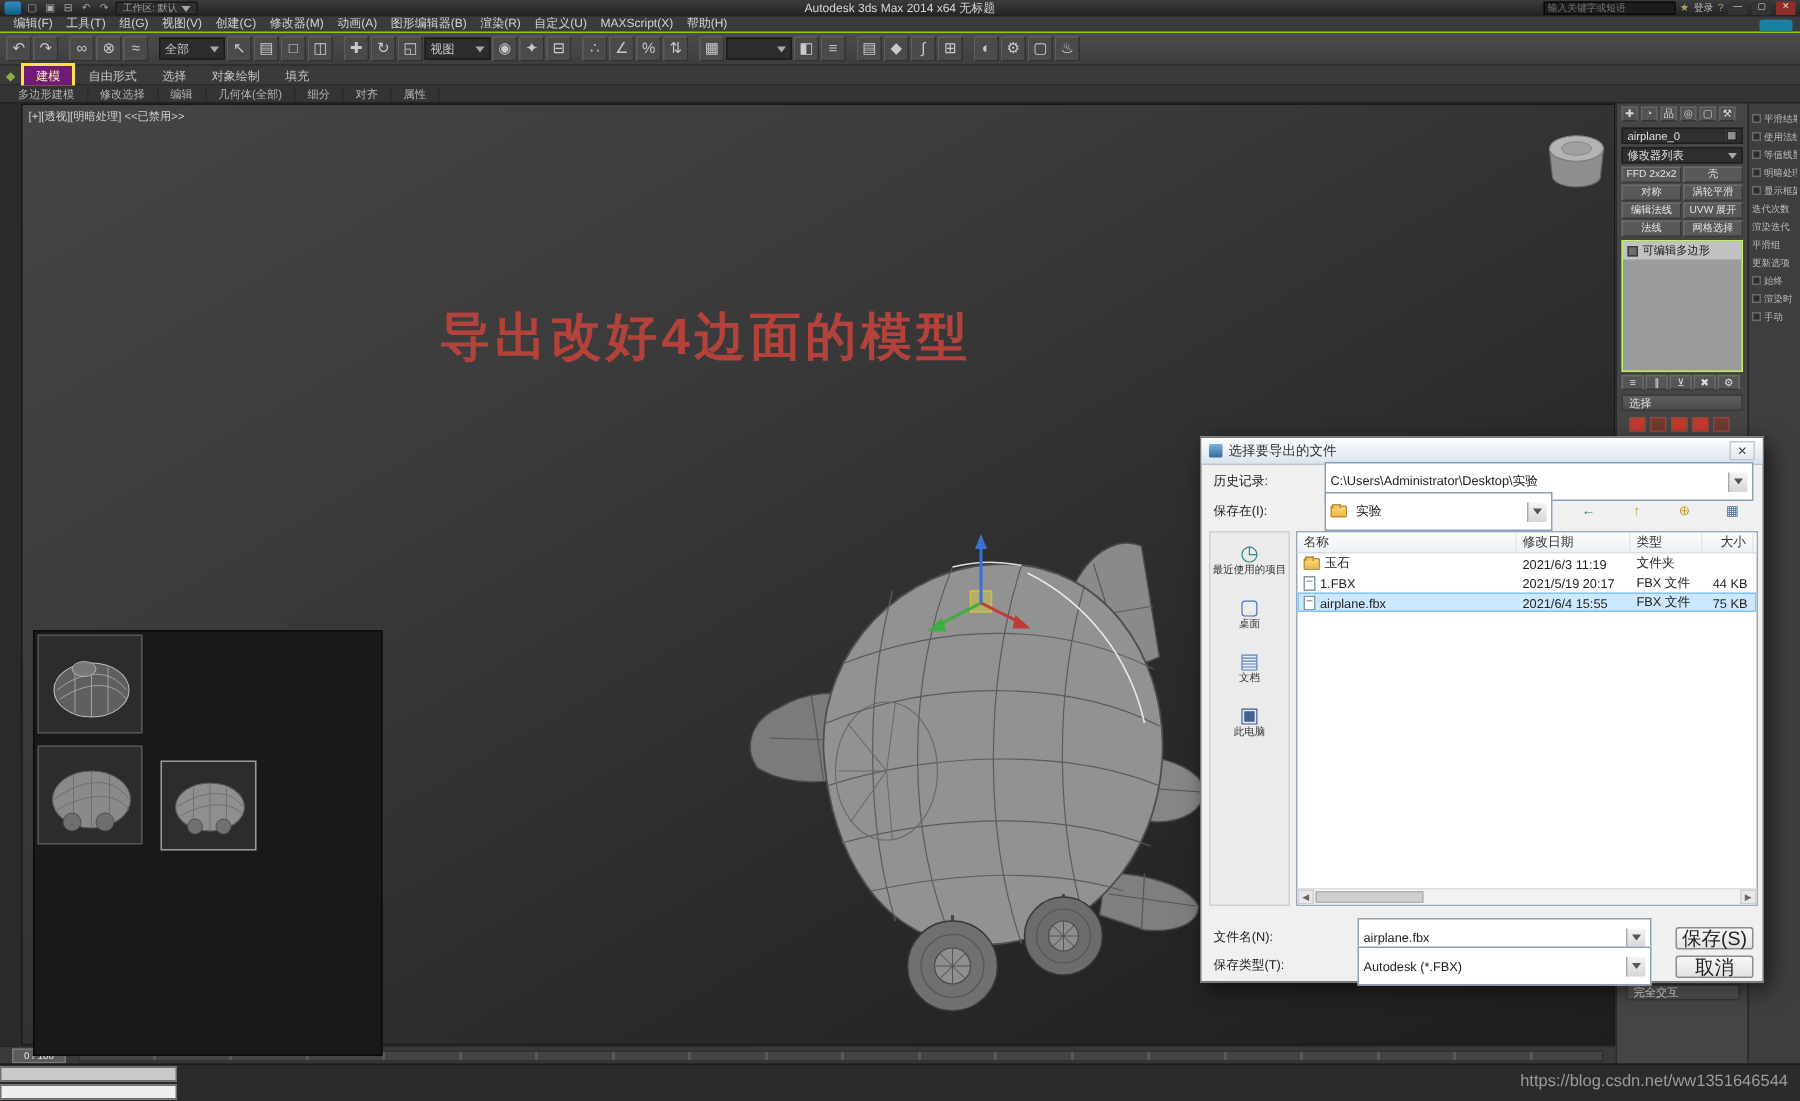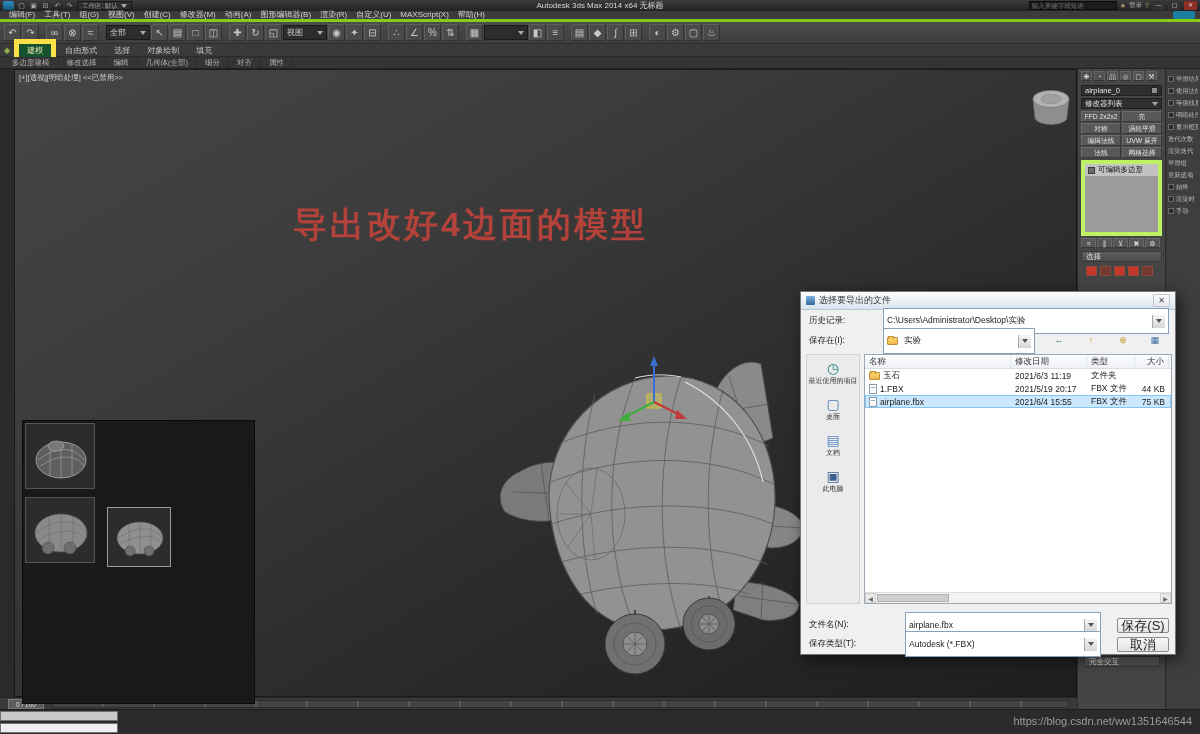--- a/index.html
+++ b/index.html
@@ -11,55 +11,55 @@
 .qat-icon{width:9px;height:9px;line-height:9px;text-align:center;font-size:7px;color:#aaa}
 .workspace{background:#2e2e30;border:1px solid #1a1a1a;padding:0 4px;height:9px;line-height:8px;font-size:6.5px;color:#9f9f9f;display:flex;align-items:center;gap:3px}
 .apptitle{position:absolute;left:0;right:0;text-align:center;font-size:8px;color:#d8d8d8;pointer-events:none}
 .tb-right{margin-left:auto;display:flex;align-items:center;gap:3px;z-index:2}
 .searchbox{width:88px;height:9px;background:#1c1c1e;border:1px solid #0b0b0b;color:#9a9a9a;font-size:6.5px;padding:0 2px;font-family:"Liberation Sans",sans-serif}
 .ic-small{font-size:7px;color:#b0a060;line-height:9px}
 .signin{font-size:6.5px;color:#bbb}
 .winbtn{width:13px;height:9px;text-align:center;line-height:9px;font-size:6px;color:#ddd;background:#333}
 .winbtn.close{background:#8d2f27}
 
-.menubar{position:absolute;left:0;top:11px;width:1200px;height:11px;background:#3b3b3d;border-bottom:3px solid #84cc16;display:flex;align-items:center;gap:1px;padding:0 5px}
+.menubar{position:absolute;left:0;top:11px;width:1200px;height:11px;background:#3b3b3d;border-bottom:1px solid #84cc16;display:flex;align-items:flex-end;gap:1px;padding:0 5px}
 .menu-item{padding:0 4px;font-size:8px;color:#d2d2d2;line-height:10px;white-space:nowrap}
 .menu-badge{margin-left:auto;width:22px;height:8px;background:#1c7f9e;border-radius:2px}
 
 .maintoolbar{position:absolute;left:0;top:22px;width:1200px;height:22px;background:linear-gradient(#4c4c4c,#3e3e3e);border-bottom:1px solid #2d2d2d;display:flex;align-items:center;padding:0 4px;gap:1px}
 .ticon{width:17px;height:17px;background:#4a4a4a;border:1px solid #5e5e5e;border-bottom-color:#323232;border-right-color:#323232;border-radius:2px;color:#c9c9c9;font-size:10px;line-height:15px;text-align:center;flex:0 0 auto}
 .tsep{width:5px;flex:0 0 auto}
 .tcombo{height:15px;background:#2c2c2c;border:1px solid #1b1b1b;color:#c8c8c8;font-size:8px;display:flex;align-items:center;padding:0 3px;gap:4px;min-width:44px;flex:0 0 auto}
 .caret{width:0;height:0;border-left:3px solid transparent;border-right:3px solid transparent;border-top:4px solid #a8a8a8;margin-left:auto}
 
 .ribbontabs{position:absolute;left:0;top:44px;width:1200px;height:13px;background:#3a3a3a;display:flex;align-items:center;gap:1px;padding:0 4px;border-bottom:1px solid #2b2b2b}
 .rlogo{font-size:8px;color:#8fae46;margin-right:3px}
 .rtab{padding:1px 8px;font-size:8px;color:#c4c4c4}
-.rtab.active{background:#14532d;color:#f2e8b6;border:5px solid #fde047}
+.rtab.active{background:#701a75;color:#f2e8b6;border:2px solid #fde047}
 .ribbongroups{position:absolute;left:0;top:57px;width:1200px;height:12px;background:#343434;display:flex;align-items:center;padding:0 4px;border-bottom:1px solid #222}
 .rgroup{padding:0 8px;font-size:7.5px;color:#b2b2b2;border-right:1px solid #2a2a2a;white-space:nowrap}
 
 .viewport{position:absolute;left:14px;top:69px;width:1063px;height:628px;background:linear-gradient(150deg,#454545 0%,#3c3c3c 30%,#2b2b2b 65%,#1e1e1e 100%);border:1px solid #191919;overflow:hidden}
 .vplabel{position:absolute;left:4px;top:3px;font-size:7.5px;color:#cfcfcf}
 .annotation{position:absolute;left:278px;top:132px;font-family:Liberation Sans, sans-serif;font-size:34px;font-weight:bold;color:#b2423a;letter-spacing:3px;white-space:nowrap}
 .cylwidget{position:absolute;left:1008px;top:14px}
 .airplane{position:absolute;left:470px;top:272px}
 
 .thumbpanel{position:absolute;left:22px;top:420px;width:233px;height:284px;background:#191919;border:1px solid #0a0a0a;z-index:5}
 .thumb{position:absolute;background:#2c2c2c;border:1px solid #555}
 .thumb.sel{border-color:#9a9a9a}
 
 .cmdpanel{position:absolute;left:1077px;top:69px;width:88px;height:640px;background:#454545;border-left:1px solid #2a2a2a;font-size:7.5px}
 .cp-tabs{display:flex;gap:2px;padding:2px 3px;align-items:center}
 .cp-tab{width:11px;height:10px;background:#525252;border:1px solid #646464;border-bottom-color:#333;color:#d8d8d8;font-size:7px;line-height:9px;text-align:center}
 .cp-field{margin:2px 3px;height:11px;background:#2f2f2f;border:1px solid #1f1f1f;color:#e0e0e0;display:flex;align-items:center;padding:0 3px;font-size:7.5px}
 .cp-sw{width:7px;height:7px;background:#8f8f8f;border:1px solid #222;margin-left:auto}
 .cp-grid{display:grid;grid-template-columns:1fr 1fr;gap:1px;margin:2px 3px}
 .cp-btn{height:11px;background:#585858;border:1px solid #6c6c6c;border-bottom-color:#393939;border-right-color:#393939;color:#e4e4e4;font-size:6.8px;text-align:center;line-height:10px;overflow:hidden;white-space:nowrap}
-.cp-stack{margin:2px 3px;height:76px;background:#9b9b9b;border:4px solid #bef264}
+.cp-stack{margin:2px 3px;height:88px;background:#9b9b9b;border:1px solid #bef264}
 .cp-stack-item{height:12px;background:#c2c2c2;color:#161616;display:flex;align-items:center;gap:3px;padding:0 3px;font-size:7.5px}
 .cp-stack-ico{width:7px;height:7px;background:#6d6d6d;border:1px solid #3c3c3c}
 .cp-tools{display:flex;gap:1px;margin:1px 3px}
 .cp-tool{width:15px;height:10px;background:#565656;border:1px solid #6a6a6a;border-bottom-color:#383838;color:#ddd;font-size:7px;line-height:9px;text-align:center}
 .cp-rollout{margin:3px 3px 0;height:11px;background:linear-gradient(#5e5e5e,#4b4b4b);border:1px solid #383838;color:#e0e0e0;padding:0 4px;display:flex;align-items:center;font-size:7.5px}
 .subobj-row{display:flex;gap:3px;margin:4px 8px}
 .subobj{width:11px;height:10px;background:#73392f;border:1px solid #8d4a3c}
 .subobj.active{background:#c4392b}
 .cp-bottom{position:absolute;left:3px;bottom:42px;width:82px}
 

